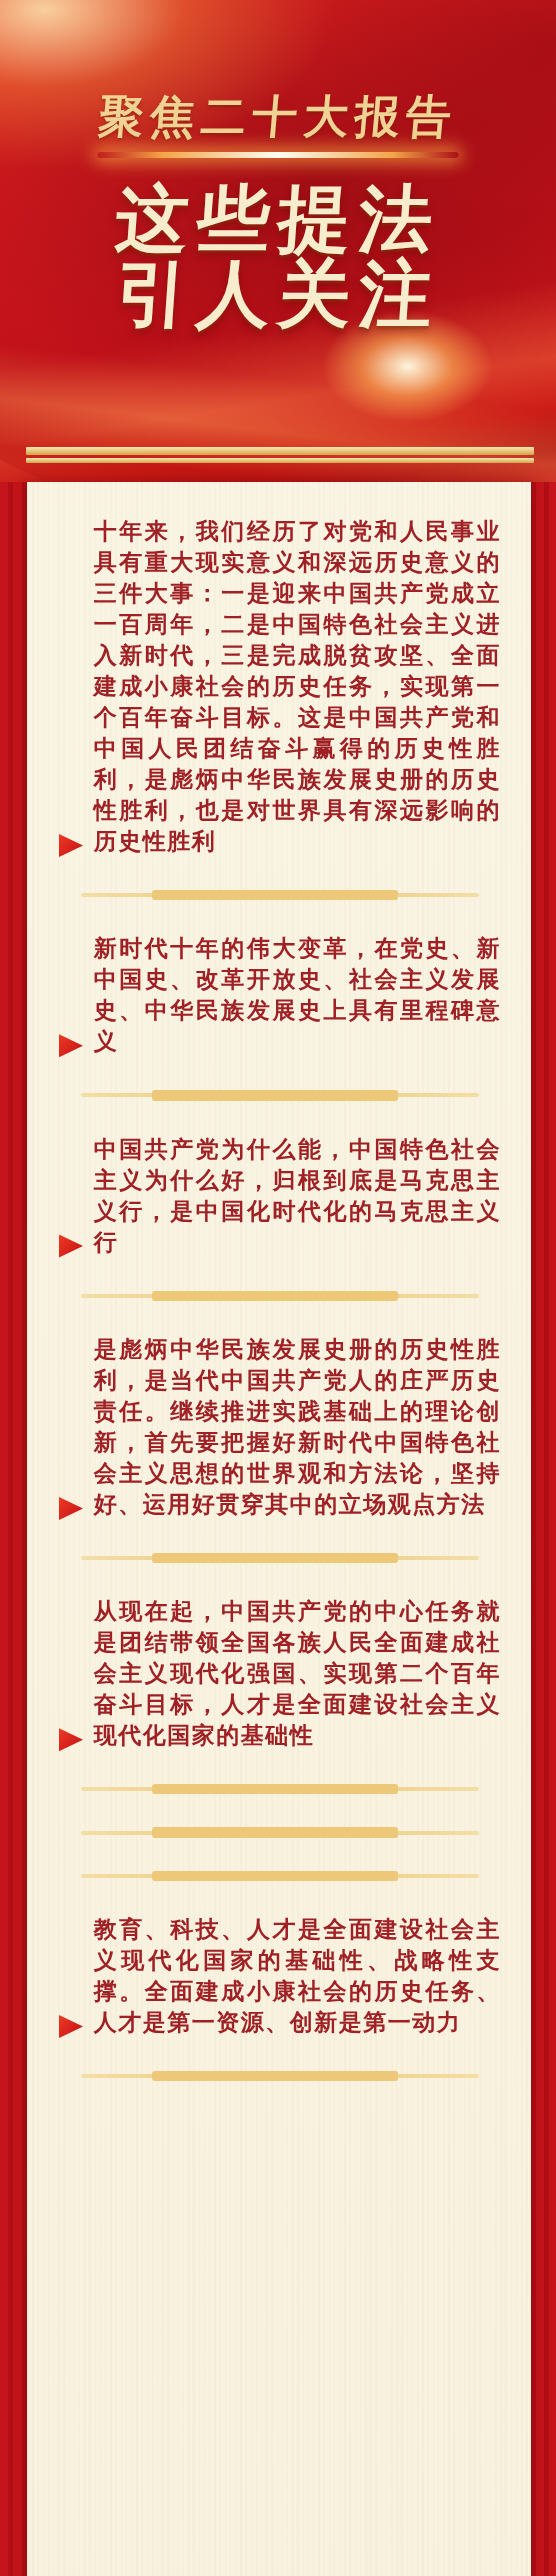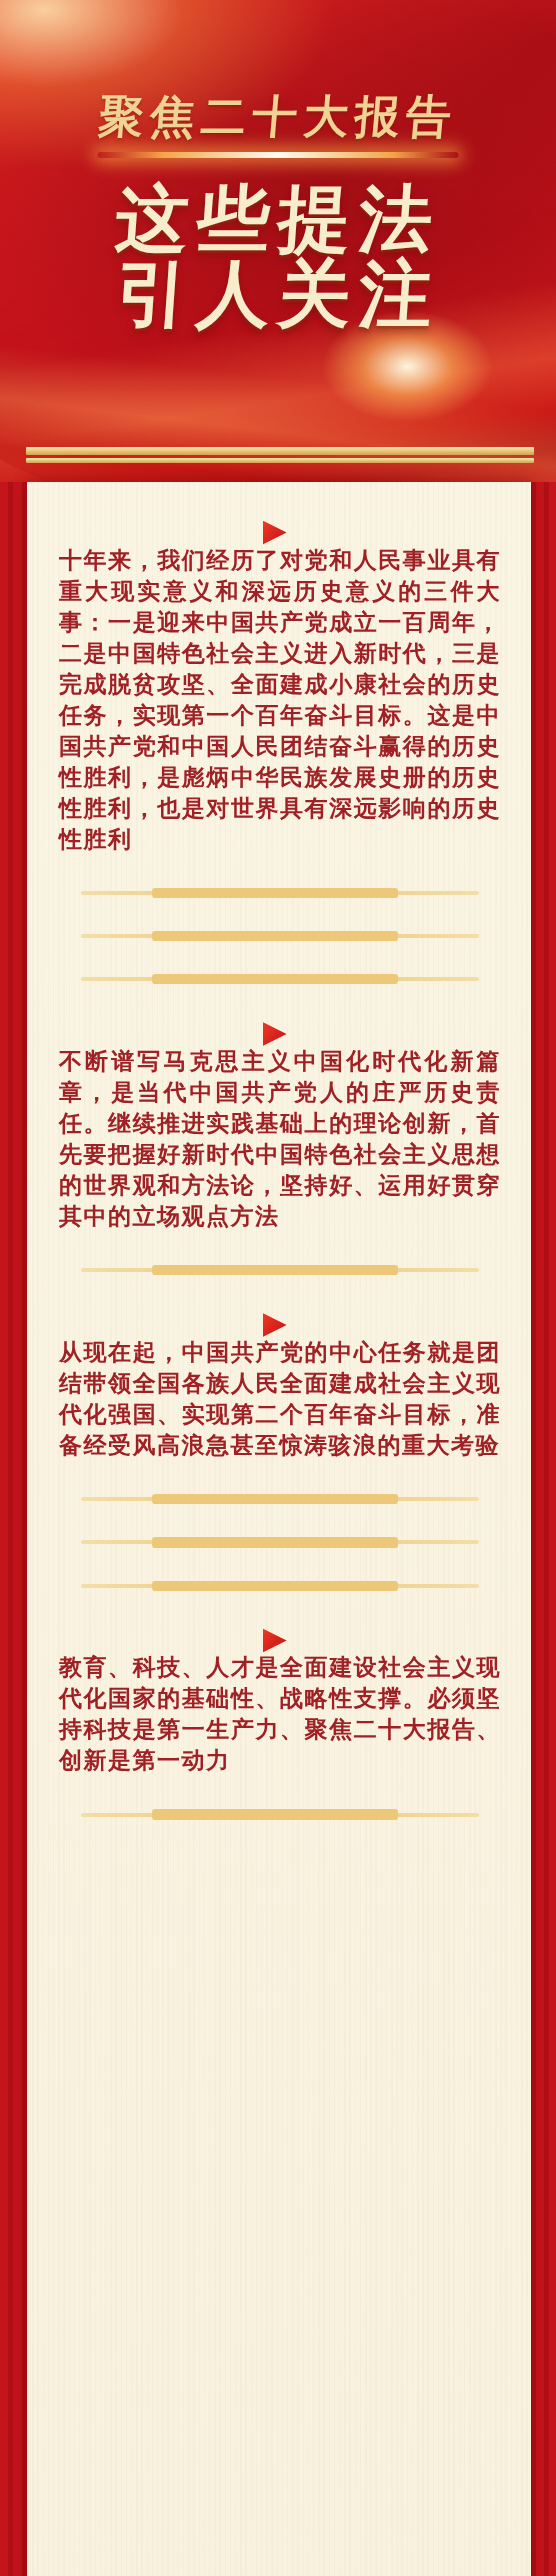--- a/index.html
+++ b/index.html
@@ -63,21 +63,21 @@
   
   .card{
     position:relative;margin:0 26px 0 27px;width:504px;height:2560px;
     box-sizing:border-box;padding:34px 30px 20.6px 32px;
     background:
       repeating-linear-gradient(90deg,rgba(120,90,30,.028) 0 1.5px,rgba(120,90,30,0) 1.5px 5.2px),
       linear-gradient(180deg,#faf4e3,#f8f1dd);
     box-shadow:0 0 13.4px rgba(80,0,0,.35);
     overflow:hidden;
   }
-  .item{display:flex;align-items:center;flex-direction:column;}
+  .item{display:flex;align-items:flex-end;}
   .marker{
     flex:0 0 24px;width:24px;height:23px;margin-top:4.6px;margin-right:10.8px;
     background:linear-gradient(135deg,#ee3a24,#c40f15);
     clip-path:polygon(0 0,100% 50%,0 100%);
   }
   .content{flex:1;}
   .content p{
     margin:0;font-size:23px;line-height:31px;letter-spacing:1.5px;
     font-weight:700;color:#a02125;text-align:justify;
   }
@@ -113,60 +113,72 @@
         <div class="item">
           <div class="marker"></div>
           <div class="content">
             <p>十年来，我们经历了对党和人民事业具有重大现实意义和深远历史意义的三件大事：一是迎来中国共产党成立一百周年，二是中国特色社会主义进入新时代，三是完成脱贫攻坚、全面建成小康社会的历史任务，实现第一个百年奋斗目标。这是中国共产党和中国人民团结奋斗赢得的历史性胜利，是彪炳中华民族发展史册的历史性胜利，也是对世界具有深远影响的历史性胜利</p>
           </div>
         </div>
         <div class="divider">
           <div class="thin"></div>
           <div class="thick"></div>
         </div>
-        <div class="divider">
-          <div class="thin"></div>
-          <div class="thick"></div>
-        </div>
-        <div class="divider">
-          <div class="thin"></div>
-          <div class="thick"></div>
-        </div>
         <div class="item">
           <div class="marker"></div>
           <div class="content">
-            <p>不断谱写马克思主义中国化时代化新篇章，是当代中国共产党人的庄严历史责任。继续推进实践基础上的理论创新，首先要把握好新时代中国特色社会主义思想的世界观和方法论，坚持好、运用好贯穿其中的立场观点方法</p>
+            <p>新时代十年的伟大变革，在党史、新中国史、改革开放史、社会主义发展史、中华民族发展史上具有里程碑意义</p>
           </div>
         </div>
         <div class="divider">
           <div class="thin"></div>
           <div class="thick"></div>
         </div>
         <div class="item">
           <div class="marker"></div>
           <div class="content">
-            <p>从现在起，中国共产党的中心任务就是团结带领全国各族人民全面建成社会主义现代化强国、实现第二个百年奋斗目标，准备经受风高浪急甚至惊涛骇浪的重大考验</p>
+            <p>中国共产党为什么能，中国特色社会主义为什么好，归根到底是马克思主义行，是中国化时代化的马克思主义行</p>
+          </div>
+        </div>
+        <div class="divider">
+          <div class="thin"></div>
+          <div class="thick"></div>
+        </div>
+        <div class="item">
+          <div class="marker"></div>
+          <div class="content">
+            <p>是彪炳中华民族发展史册的历史性胜利，是当代中国共产党人的庄严历史责任。继续推进实践基础上的理论创新，首先要把握好新时代中国特色社会主义思想的世界观和方法论，坚持好、运用好贯穿其中的立场观点方法</p>
+          </div>
+        </div>
+        <div class="divider">
+          <div class="thin"></div>
+          <div class="thick"></div>
+        </div>
+        <div class="item">
+          <div class="marker"></div>
+          <div class="content">
+            <p>从现在起，中国共产党的中心任务就是团结带领全国各族人民全面建成社会主义现代化强国、实现第二个百年奋斗目标，人才是全面建设社会主义现代化国家的基础性</p>
           </div>
         </div>
         <div class="divider">
           <div class="thin"></div>
           <div class="thick"></div>
         </div>
         <div class="divider">
           <div class="thin"></div>
           <div class="thick"></div>
         </div>
         <div class="divider">
           <div class="thin"></div>
           <div class="thick"></div>
         </div>
         <div class="item">
           <div class="marker"></div>
           <div class="content">
-            <p>教育、科技、人才是全面建设社会主义现代化国家的基础性、战略性支撑。必须坚持科技是第一生产力、聚焦二十大报告、创新是第一动力</p>
+            <p>教育、科技、人才是全面建设社会主义现代化国家的基础性、战略性支撑。全面建成小康社会的历史任务、人才是第一资源、创新是第一动力</p>
           </div>
         </div>
         <div class="divider">
           <div class="thin"></div>
           <div class="thick"></div>
         </div>
       </div>
   </div>
 
 </div>

